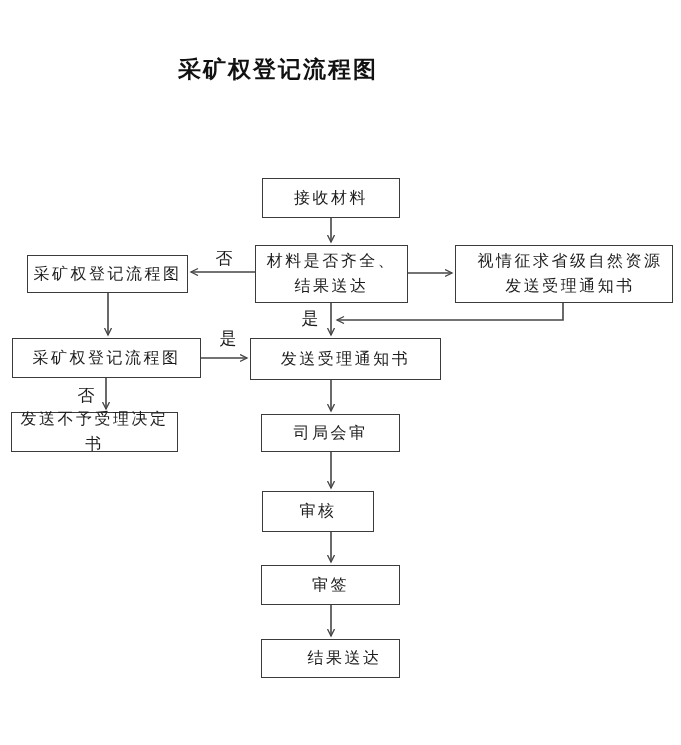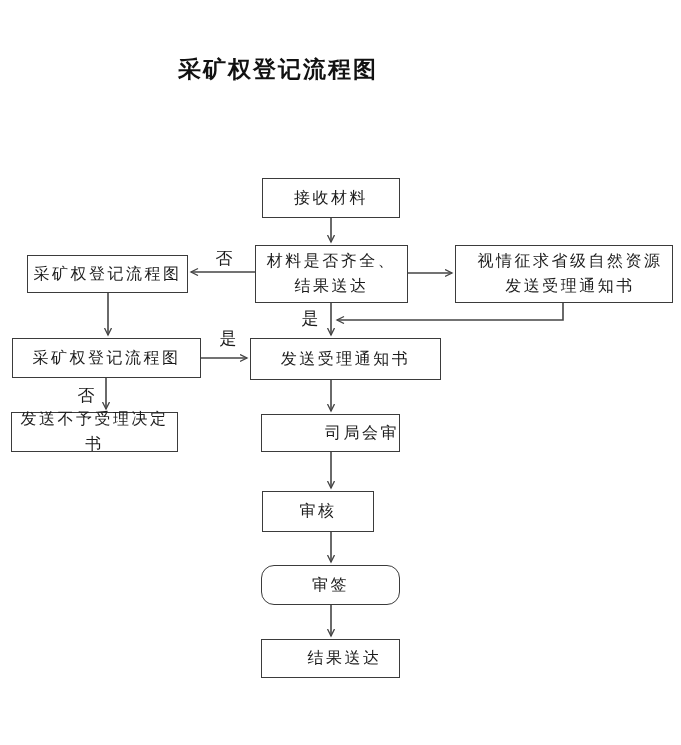--- a/index.html
+++ b/index.html
@@ -113,29 +113,29 @@
   </div>
 
   <div class="node" style="left:11px; top:412px; width:167px; height:40px;">
     <span>发送不予受理决定书</span>
   </div>
 
   <div class="node" style="left:250px; top:338px; width:191px; height:42px;">
     <span>发送受理通知书</span>
   </div>
 
-  <div class="node" style="left:261px; top:414px; width:139px; height:38px;align-items:flex-end;">
+  <div class="node" style="left:261px; top:414px; width:139px; height:38px;">
     <span>司局会审</span>
   </div>
 
   <div class="node" style="left:262px; top:491px; width:112px; height:41px;">
     <span>审核</span>
   </div>
 
-  <div class="node" style="left:261px; top:565px; width:139px; height:40px;border-radius:13px;">
+  <div class="node" style="left:261px; top:565px; width:139px; height:40px;">
     <span>审签</span>
   </div>
 
   <div class="node" style="left:261px; top:639px; width:139px; height:39px;padding-left:28px;">
     <span>结果送达</span>
   </div>
 
   <span class="edge-label" style="left:212px; top:247px;">否</span>
 
   <span class="edge-label" style="left:298px; top:307px;">是</span>

